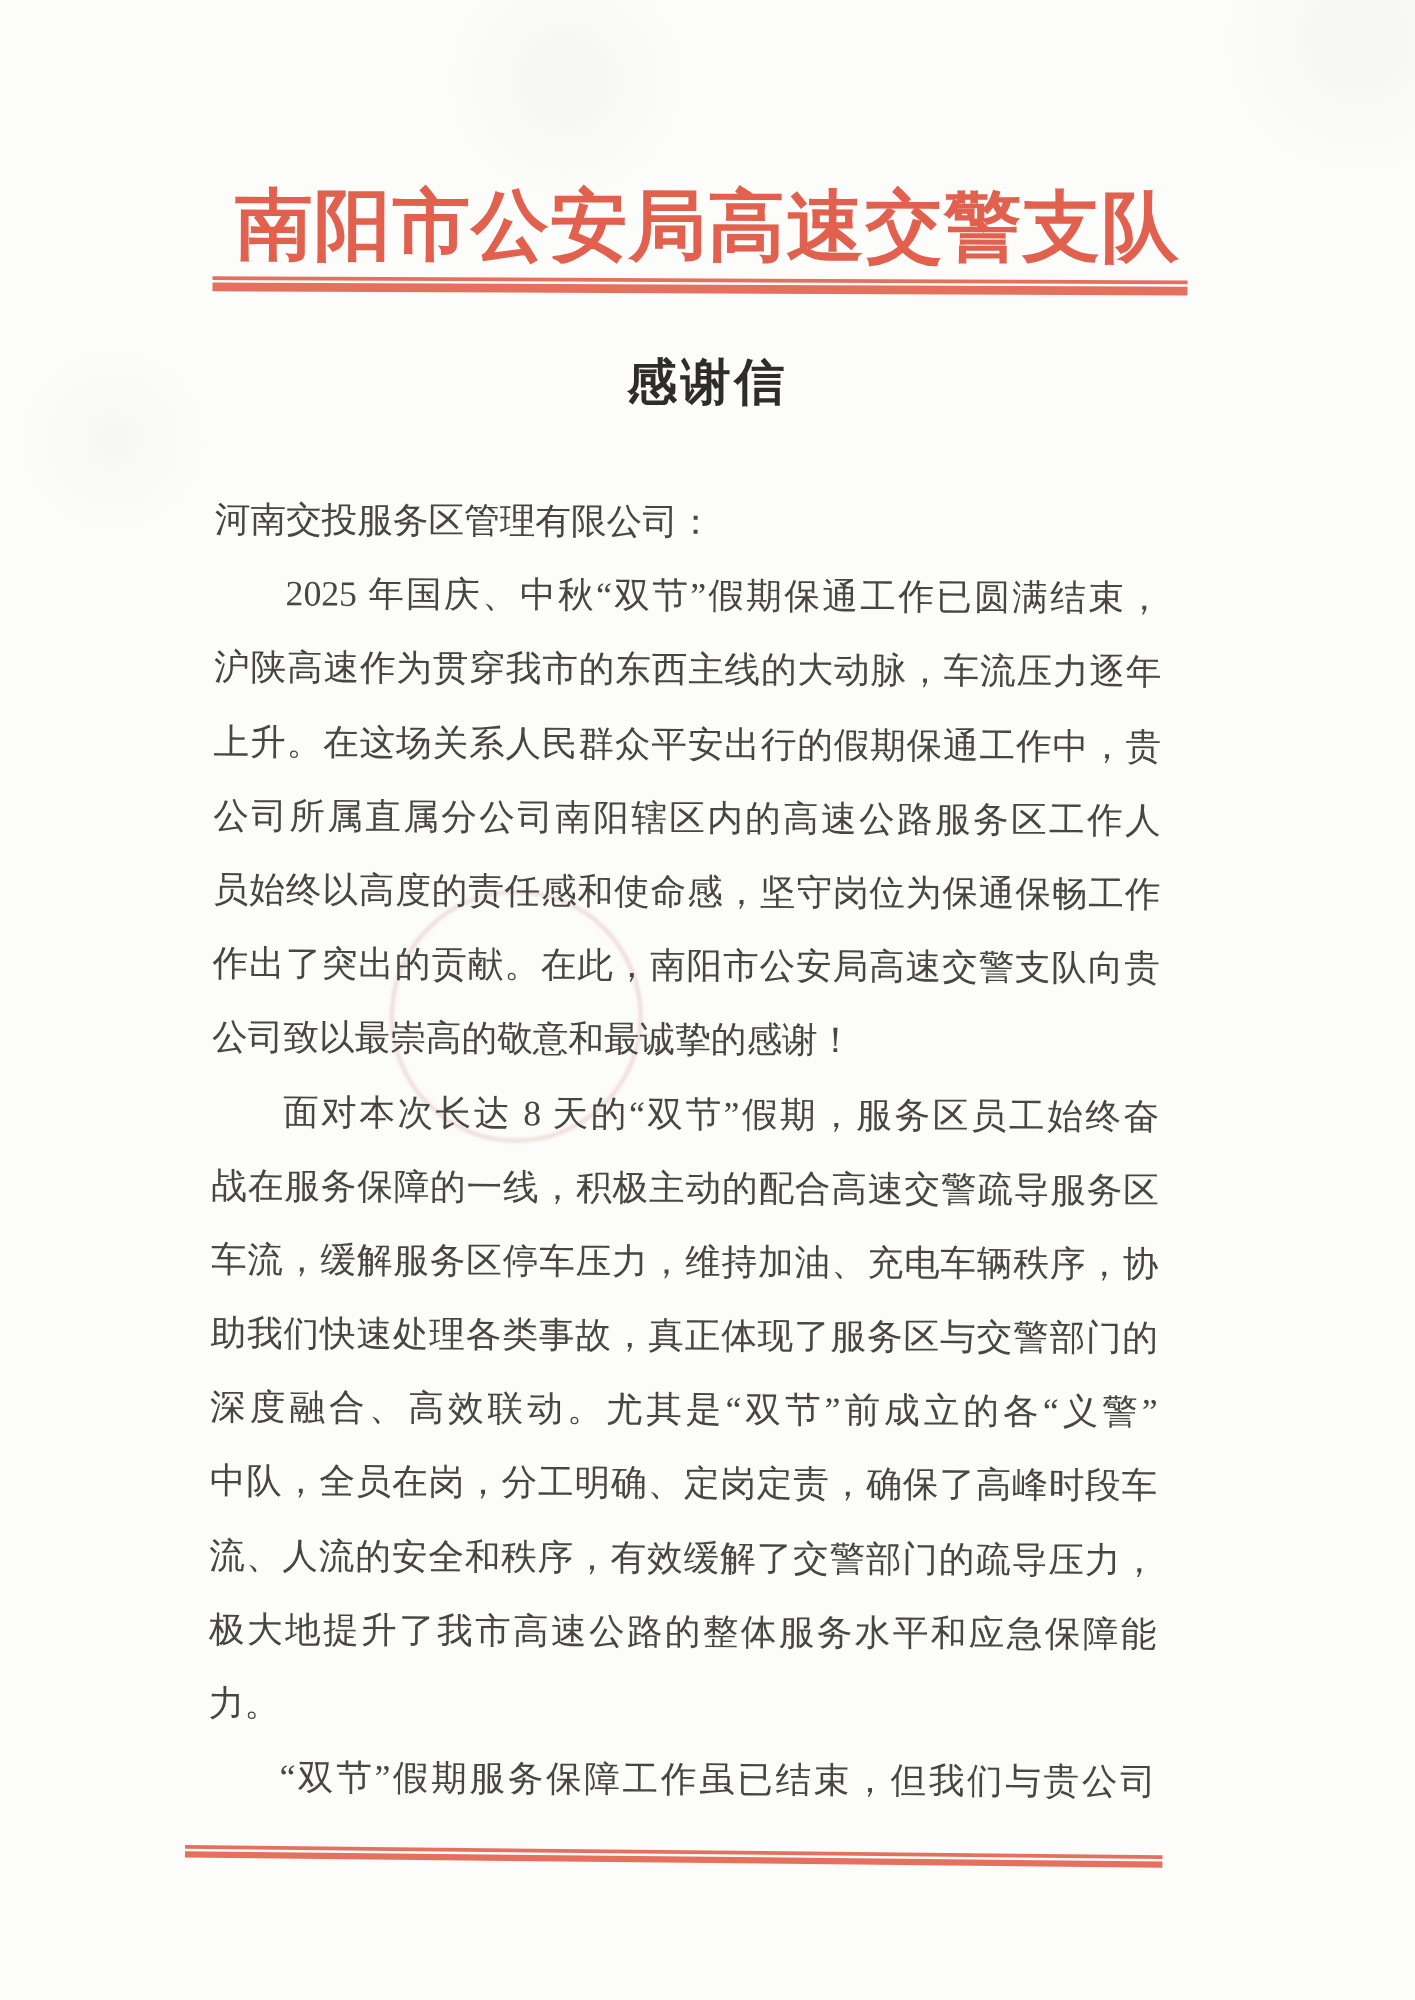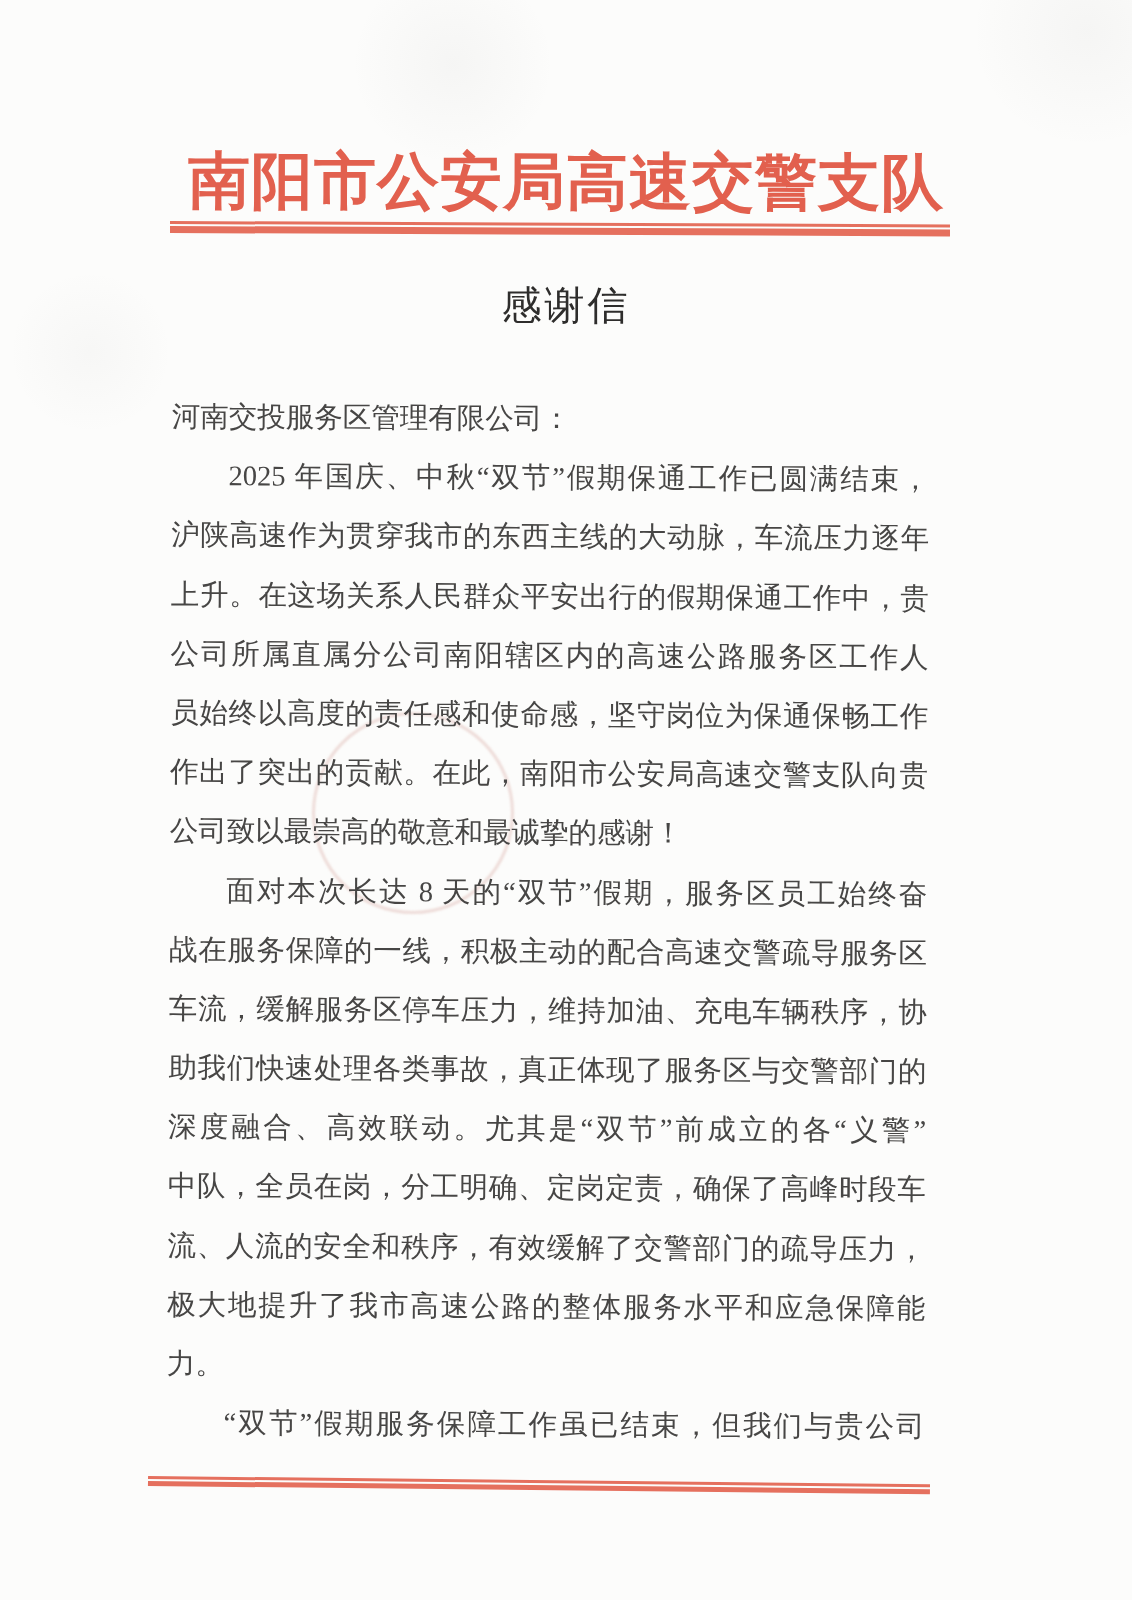--- a/index.html
+++ b/index.html
@@ -26,21 +26,21 @@
   }
   .rule{position:absolute;}
   .rule .thin{height:3px;background:#e5705e;}
   .rule .gap{height:2px;}
   .rule .thick{height:7px;background:#e5705e;}
   .rule-top{left:170px;top:221px;width:780px;transform:rotate(0.25deg);transform-origin:left center;}
   .rule-bottom{left:148px;top:1476px;width:782px;transform:rotate(0.6deg);transform-origin:left center;}
   .rule-bottom .thick{height:5px;}
   .letter-title{
     position:absolute;top:280px;left:0;width:100%;
-    text-align:center;font-size:40px;font-weight:normal;
+    text-align:center;font-size:40px;font-weight:bold;
     color:#2e2d2c;letter-spacing:3px;line-height:52px;
   }
   .body-text{
     position:absolute;left:172px;top:387px;width:758px;
     font-size:28.5px;color:#474645;
     transform:rotate(0.3deg);transform-origin:top left;
   }
   .ln{
     line-height:59.2px;height:59.2px;
     text-align:left;

